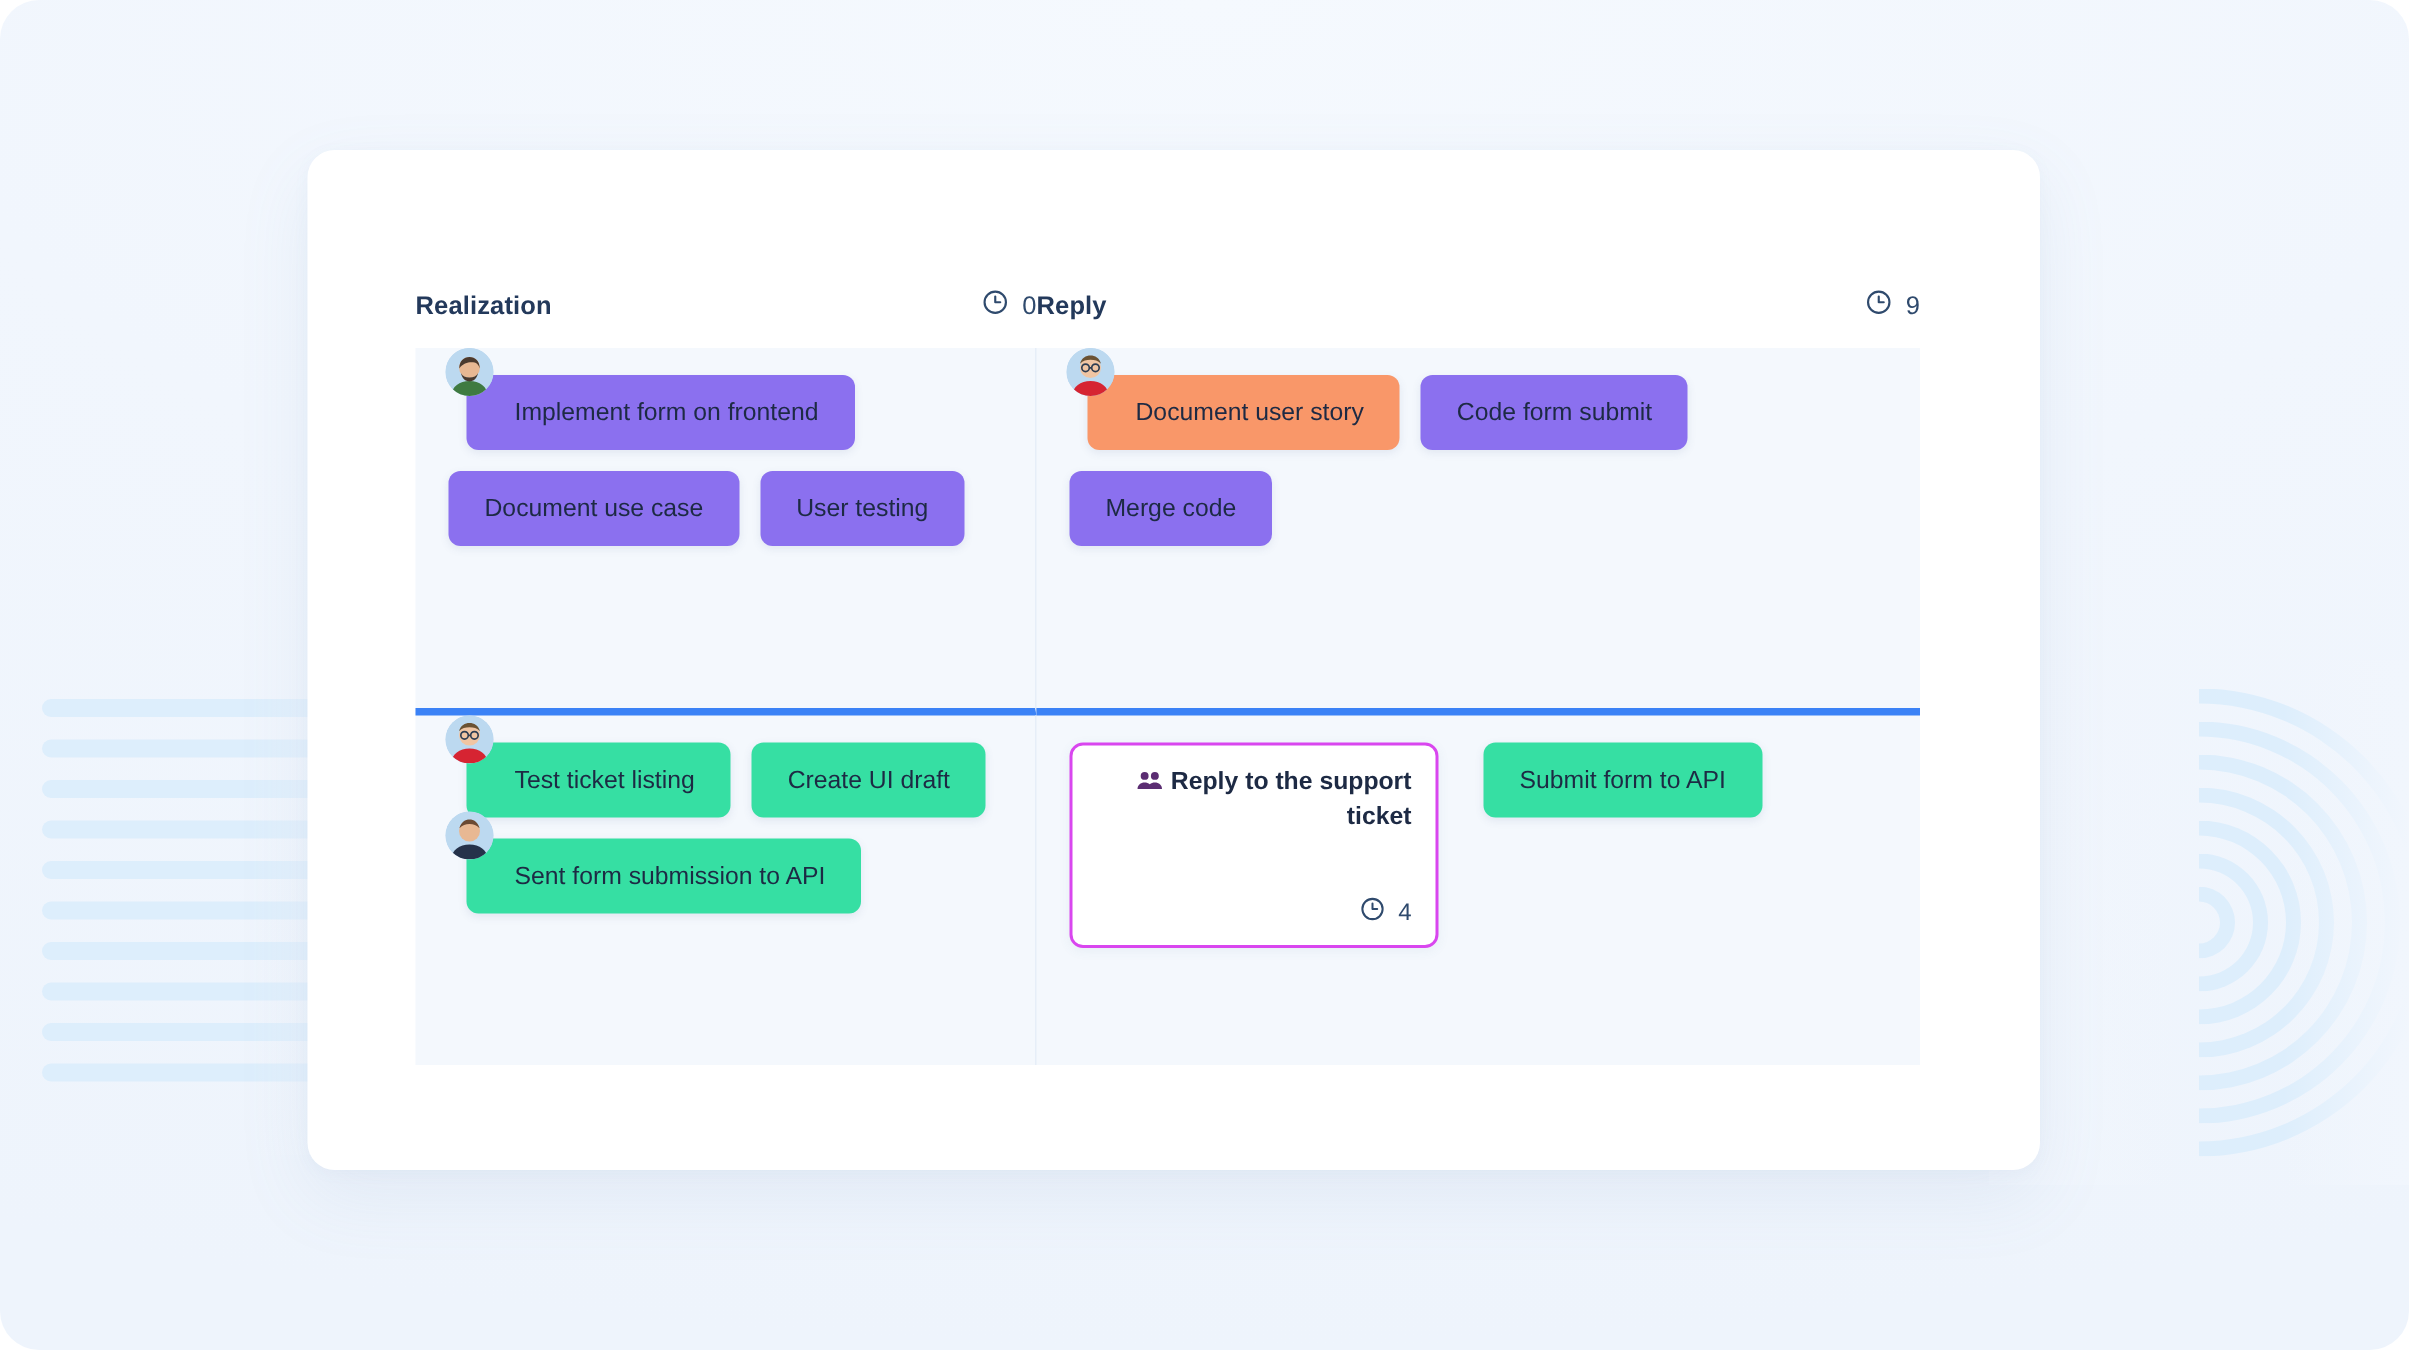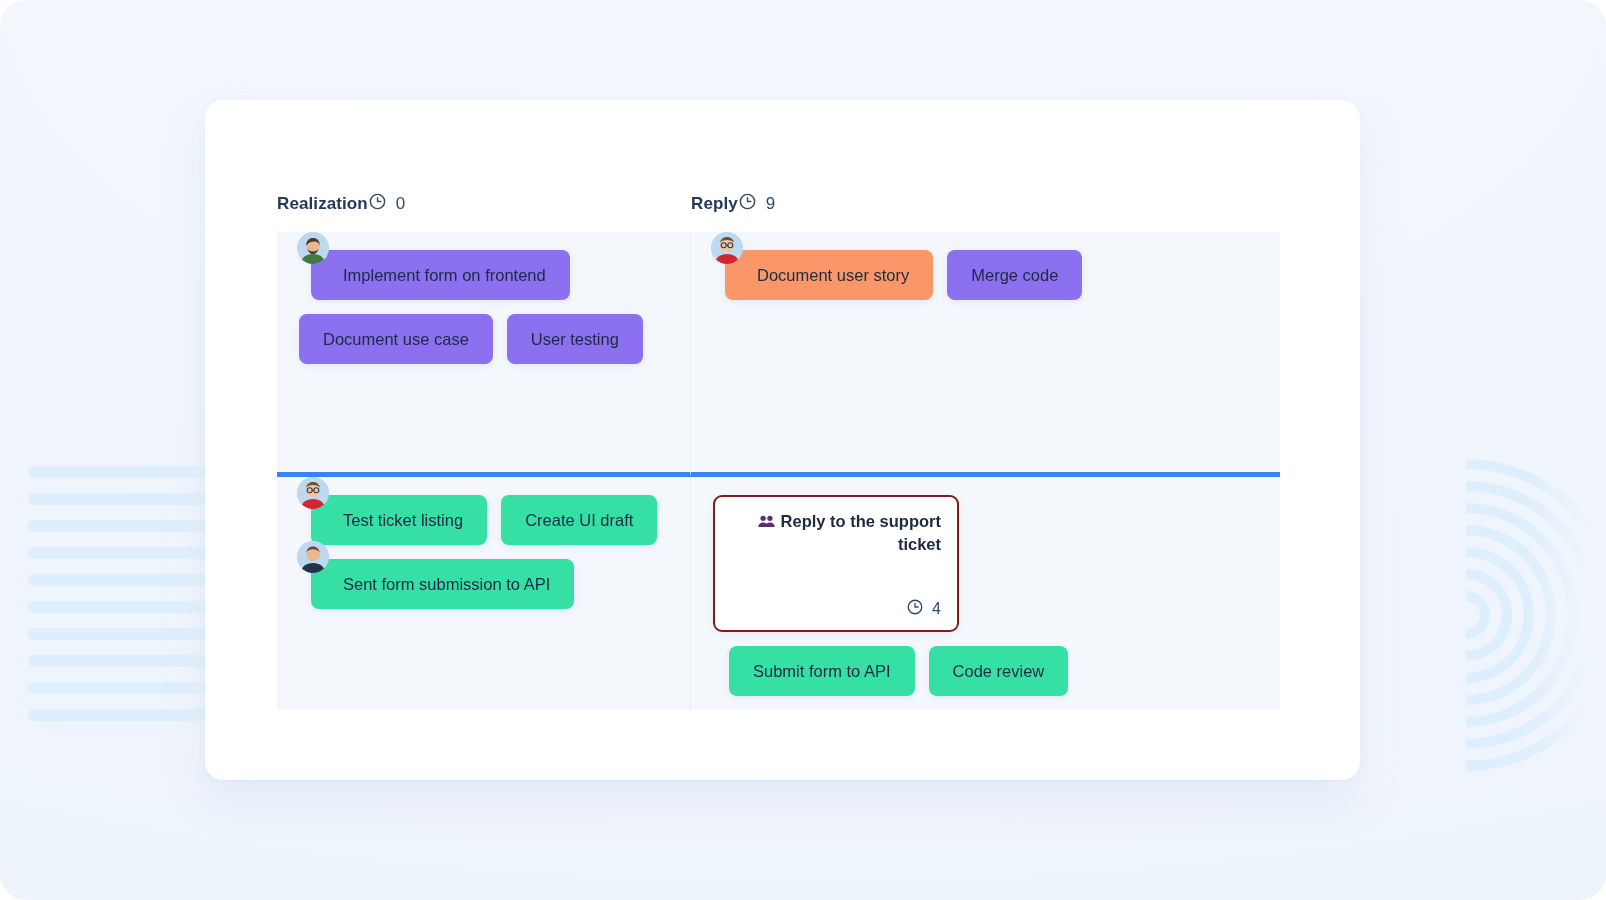--- a/index.html
+++ b/index.html
@@ -110,20 +110,21 @@
   #columns-header {
     position: absolute;
     left: 72px;
     top: 92px;
     width: 1003px;
     display: flex;
   }
   .col-head {
     display: flex;
     align-items: center;
+    justify-content: space-between;
     padding-bottom: 16px;
   }
   .col-head:nth-child(1) { width: 414px; }
   .col-head:nth-child(2) { width: 589px; }
 
   .col-title {
     font-size: 17px;
     font-weight: 600;
     color: #23395b;
     letter-spacing: 0.1px;
@@ -202,21 +203,21 @@
     overflow: hidden;
     z-index: 3;
     background: #b9d6ef;
   }
 
   
   .detail-card {
     width: 246px;
     height: 137px;
     background: #ffffff;
-    border: 2px solid #7f1d1d;
+    border: 2px solid #d946ef;
     border-radius: 9px;
     padding: 14px 16px 10px 16px;
     display: flex;
     flex-direction: column;
     justify-content: space-between;
     box-shadow: 0 2px 8px rgba(70, 110, 140, 0.07);
     cursor: pointer;
   }
   .detail-title {
     font-size: 16.5px;
@@ -345,20 +346,23 @@
                   <g fill="none" stroke="#2e3d52" stroke-width="1.1">
                     <circle cx="12.7" cy="13.2" r="2.5"></circle>
                     <circle cx="19.3" cy="13.2" r="2.5"></circle>
                     <path d="M15.2 13.2h1.6"></path>
                   </g>
                 </svg>
               </span>
               <span class="chip orange">Document user story</span>
             </div>
 
+            <div class="chip-wrap">
+              <span class="chip purple">Code form submit</span>
+            </div>
 
             <div class="chip-wrap">
               <span class="chip purple">Merge code</span>
             </div>
 
           </div>
         </div>
 
         <div class="cell last-row">
           <div class="cell-inner">
@@ -421,23 +425,20 @@
                   </svg>
                 </span>
                 <span class="detail-count">4</span>
               </div>
             </div>
 
             <div style="display:flex;flex-direction:row;gap:14px;margin-left:16px;">
               <div class="chip-wrap">
                 <span class="chip green">Submit form to API</span>
               </div>
-              <div class="chip-wrap">
-                <span class="chip green">Code review</span>
-              </div>
             </div>
 
           </div>
         </div>
 
       </div>
     </div>
   </div>
 </div>
 

